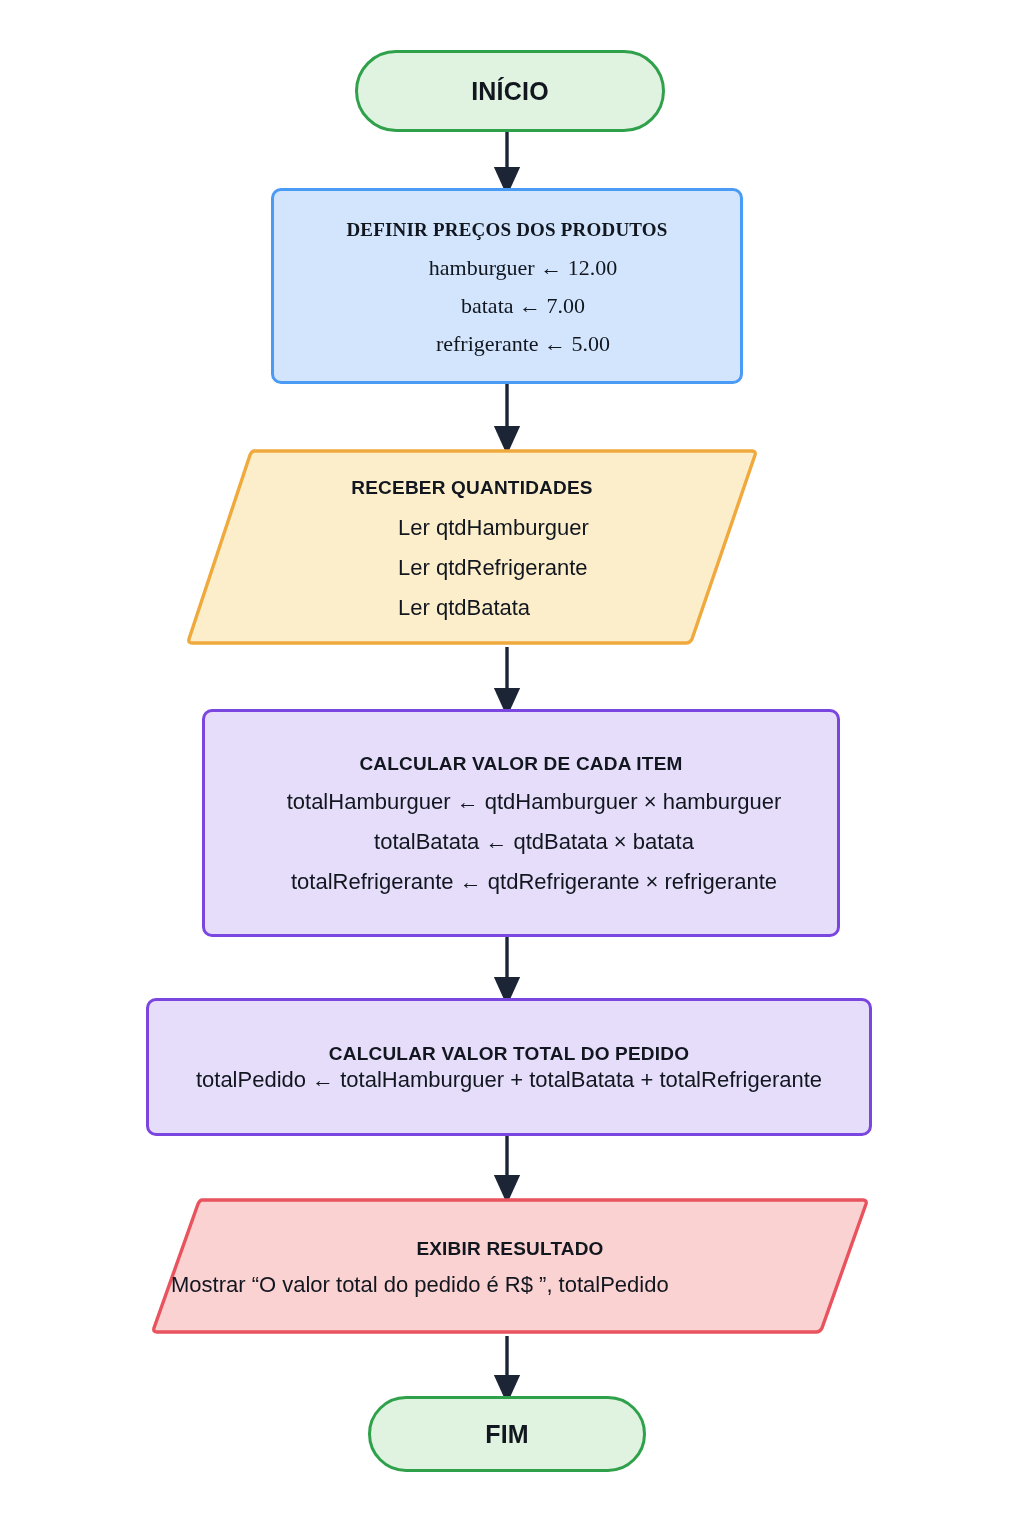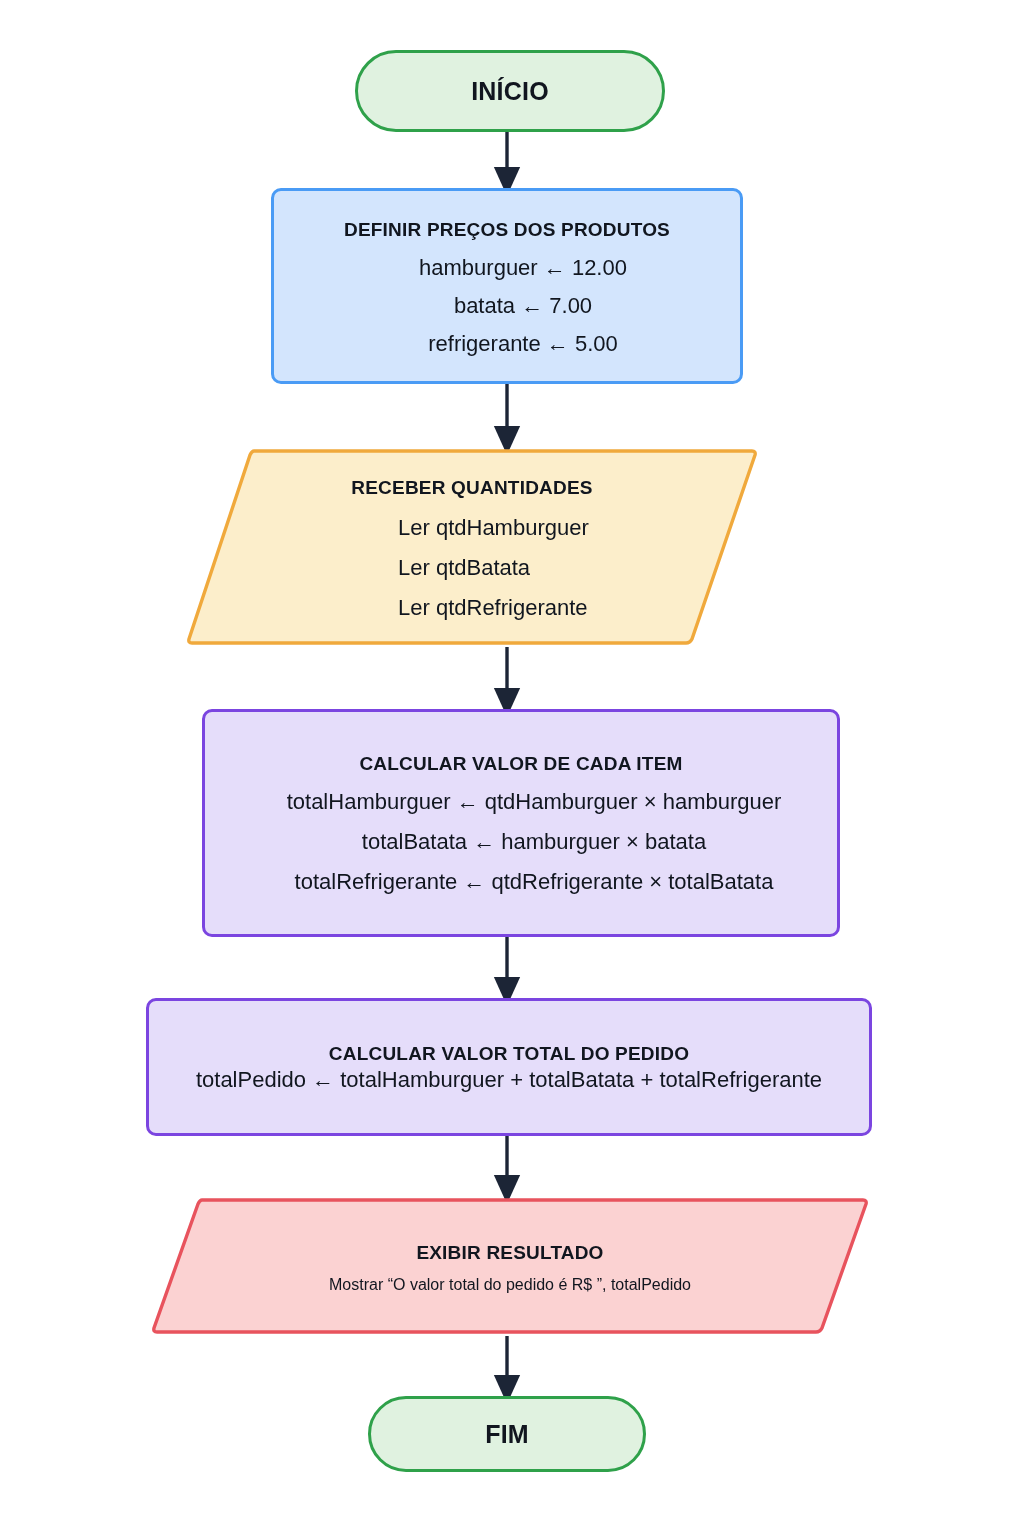--- a/index.html
+++ b/index.html
@@ -94,21 +94,21 @@
   .connector {
     position: absolute;
     left: 0;
     top: 0;
   }
 
   
   #node-inicio       { left: 355px; top: 50px;   width: 310px; height: 82px; }
   #node-fim          { left: 368px; top: 1396px; width: 278px; height: 76px; }
 
-  #node-precos       { left: 271px; top: 188px;  width: 472px; height: 196px; padding: 18px 40px 14px 40px; }
+  #node-precos       { left: 271px; top: 188px;  width: 472px; height: 196px; padding: 18px 40px 14px 40px; font-family: Liberation Serif, serif; }
   #node-precos .node-title  { font-size: 19px; margin-bottom: 14px; }
   #node-precos .node-lines  { gap: 12px; padding-left: 32px; }
   #node-precos .node-line   { font-size: 22px; text-align: center; }
 
   #node-quantidades  { left: 186px; top: 447px;  width: 572px; height: 200px; }
   #node-quantidades .io-content { padding: 16px 40px 12px 40px; }
   #node-quantidades .node-title { font-size: 19px; margin-bottom: 16px; }
   #node-quantidades .node-lines { gap: 14px; padding-left: 172px; }
   #node-quantidades .node-line  { font-size: 22px; }
 
@@ -119,21 +119,21 @@
 
   #node-total        { left: 146px; top: 998px;  width: 726px; height: 138px; padding: 16px 18px 14px 18px; }
   #node-total .node-title { font-size: 19px; margin-bottom: 2px; }
   #node-total .node-lines { gap: 10px; }
   #node-total .node-line  { font-size: 22px; text-align: center; }
 
   #node-resultado    { left: 151px; top: 1196px; width: 718px; height: 140px; }
   #node-resultado .io-content { padding: 14px 20px 10px 20px; }
   #node-resultado .node-title { font-size: 19px; margin-bottom: 12px; text-align: center; }
   #node-resultado .node-lines { gap: 10px; }
-  #node-resultado .node-line  { font-size: 16px; text-align: center; }
+  #node-resultado .node-line  { font-size: 22px; }
 </style>
 </head>
 <body>
 
 <div id="flow-root">
 
   <svg class="connector" width="1024" height="1536" aria-hidden="true">
     <defs>
       <marker id="arrowhead" markerWidth="9" markerHeight="9" refX="4.2" refY="4.5" orient="auto" markerUnits="strokeWidth">
         <path d="M0,0.6 L8.6,4.5 L0,8.4 Z" fill="#1c2536"></path>
@@ -163,32 +163,32 @@
   </div>
 
   <div class="io-wrap" id="node-quantidades">
     <svg viewBox="0 0 572 200" width="572" height="200" aria-hidden="true">
       <path d="M68 4 L566 4 Q570 4 569 8 L506 192 Q504 196 500 196 L6 196 Q2 196 3 192 L64 8 Q66 4 68 4 Z" fill="#fceecb" stroke="#f0a93c" stroke-width="3.4" stroke-linejoin="round"></path>
     </svg>
     <div class="io-content">
       <div class="node-title">RECEBER QUANTIDADES</div>
       <div class="node-lines">
         <div class="node-line">Ler qtdHamburguer</div>
+        <div class="node-line">Ler qtdRefrigerante</div>
         <div class="node-line">Ler qtdBatata</div>
-        <div class="node-line">Ler qtdRefrigerante</div>
       </div>
     </div>
   </div>
 
   <div class="node process purple" id="node-itens">
     <div class="node-title">CALCULAR VALOR DE CADA ITEM</div>
     <div class="node-lines">
       <div class="node-line">totalHamburguer ← qtdHamburguer × hamburguer</div>
-      <div class="node-line">totalBatata ← hamburguer × batata</div>
-      <div class="node-line">totalRefrigerante ← qtdRefrigerante × totalBatata</div>
+      <div class="node-line">totalBatata ← qtdBatata × batata</div>
+      <div class="node-line">totalRefrigerante ← qtdRefrigerante × refrigerante</div>
     </div>
   </div>
 
   <div class="node process purple" id="node-total">
     <div class="node-title">CALCULAR VALOR TOTAL DO PEDIDO</div>
     <div class="node-lines">
       <div class="node-line">totalPedido ← totalHamburguer + totalBatata + totalRefrigerante</div>
     </div>
   </div>
 

